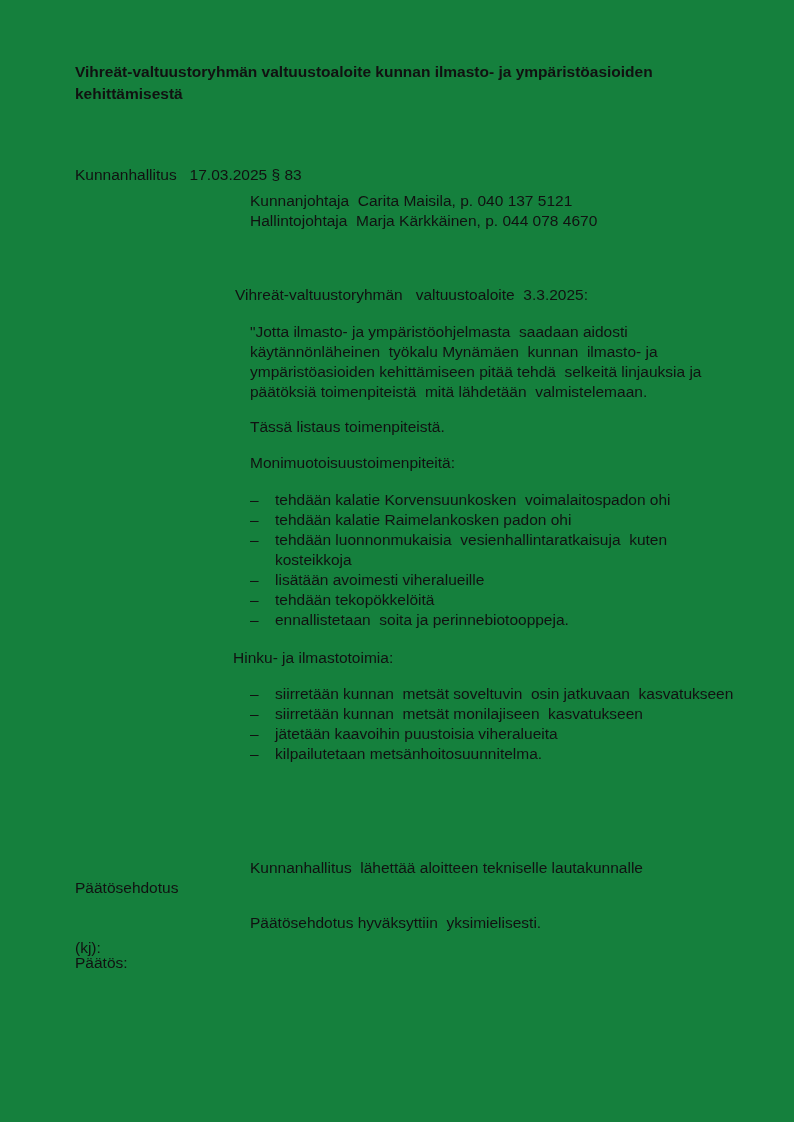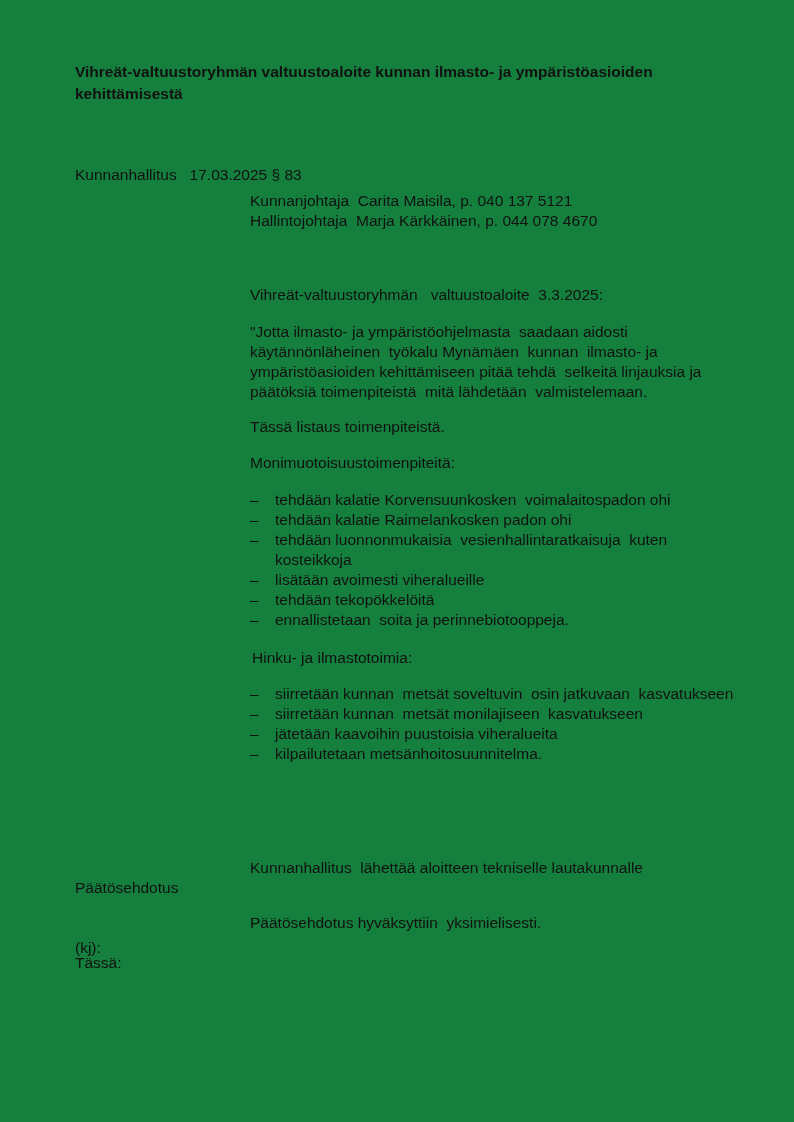--- a/index.html
+++ b/index.html
@@ -56,21 +56,21 @@
 
   <div class="blk" style="left:75px; top:132px;margin-top:33px;">
     <span class="line">Kunnanhallitus   17.03.2025 § 83</span>
   </div>
 
   <div class="blk" style="left:250px; top:191px;">
     <span class="line">Kunnanjohtaja  Carita Maisila, p. 040 137 5121</span>
     <span class="line">Hallintojohtaja  Marja Kärkkäinen, p. 044 078 4670</span>
   </div>
 
-  <div class="blk" style="left:250px; top:285px;">
+  <div class="blk" style="left:235px; top:285px;">
     <span class="line">Vihreät-valtuustoryhmän   valtuustoaloite  3.3.2025:</span>
   </div>
 
   <div class="blk" style="left:250px; top:322px;">
     <span class="line">"Jotta ilmasto- ja ympäristöohjelmasta  saadaan aidosti</span>
     <span class="line">käytännönläheinen  työkalu Mynämäen  kunnan  ilmasto- ja</span>
     <span class="line">ympäristöasioiden kehittämiseen pitää tehdä  selkeitä linjauksia ja</span>
     <span class="line">päätöksiä toimenpiteistä  mitä lähdetään  valmistelemaan.</span>
   </div>
 
@@ -115,21 +115,21 @@
         </span>
     </div>
     <div class="bullet-item">
       <span class="bullet-marker">–</span>
       <span class="bullet-lines">
           <span class="line">ennallistetaan  soita ja perinnebiotooppeja.</span>
         </span>
     </div>
   </div>
 
-  <div class="blk" style="left:252px; top:648px;">
+  <div class="blk" style="left:233px; top:648px;">
     <span class="line">Hinku- ja ilmastotoimia:</span>
   </div>
 
   <div class="blk" style="left:250px; top:684px; width:520px;">
     <div class="bullet-item">
       <span class="bullet-marker">–</span>
       <span class="bullet-lines">
           <span class="line">siirretään kunnan  metsät soveltuvin  osin jatkuvaan  kasvatukseen</span>
         </span>
     </div>
@@ -157,19 +157,19 @@
   <div class="blk label-col" style="left:75px; top:838px;">
     <span class="line">Päätösehdotus</span>
     <span class="line">(kj):</span>
   </div>
 
   <div class="blk" style="left:250px; top:858px;">
     <span class="line">Kunnanhallitus  lähettää aloitteen tekniselle lautakunnalle</span>
   </div>
 
   <div class="blk label-col" style="left:75px; top:913px;">
-    <span class="line">Tässä:</span>
+    <span class="line">Päätös:</span>
   </div>
   <div class="blk" style="left:250px; top:913px;">
     <span class="line">Päätösehdotus hyväksyttiin  yksimielisesti.</span>
   </div>
 
 </div>
 
 </body></html>

